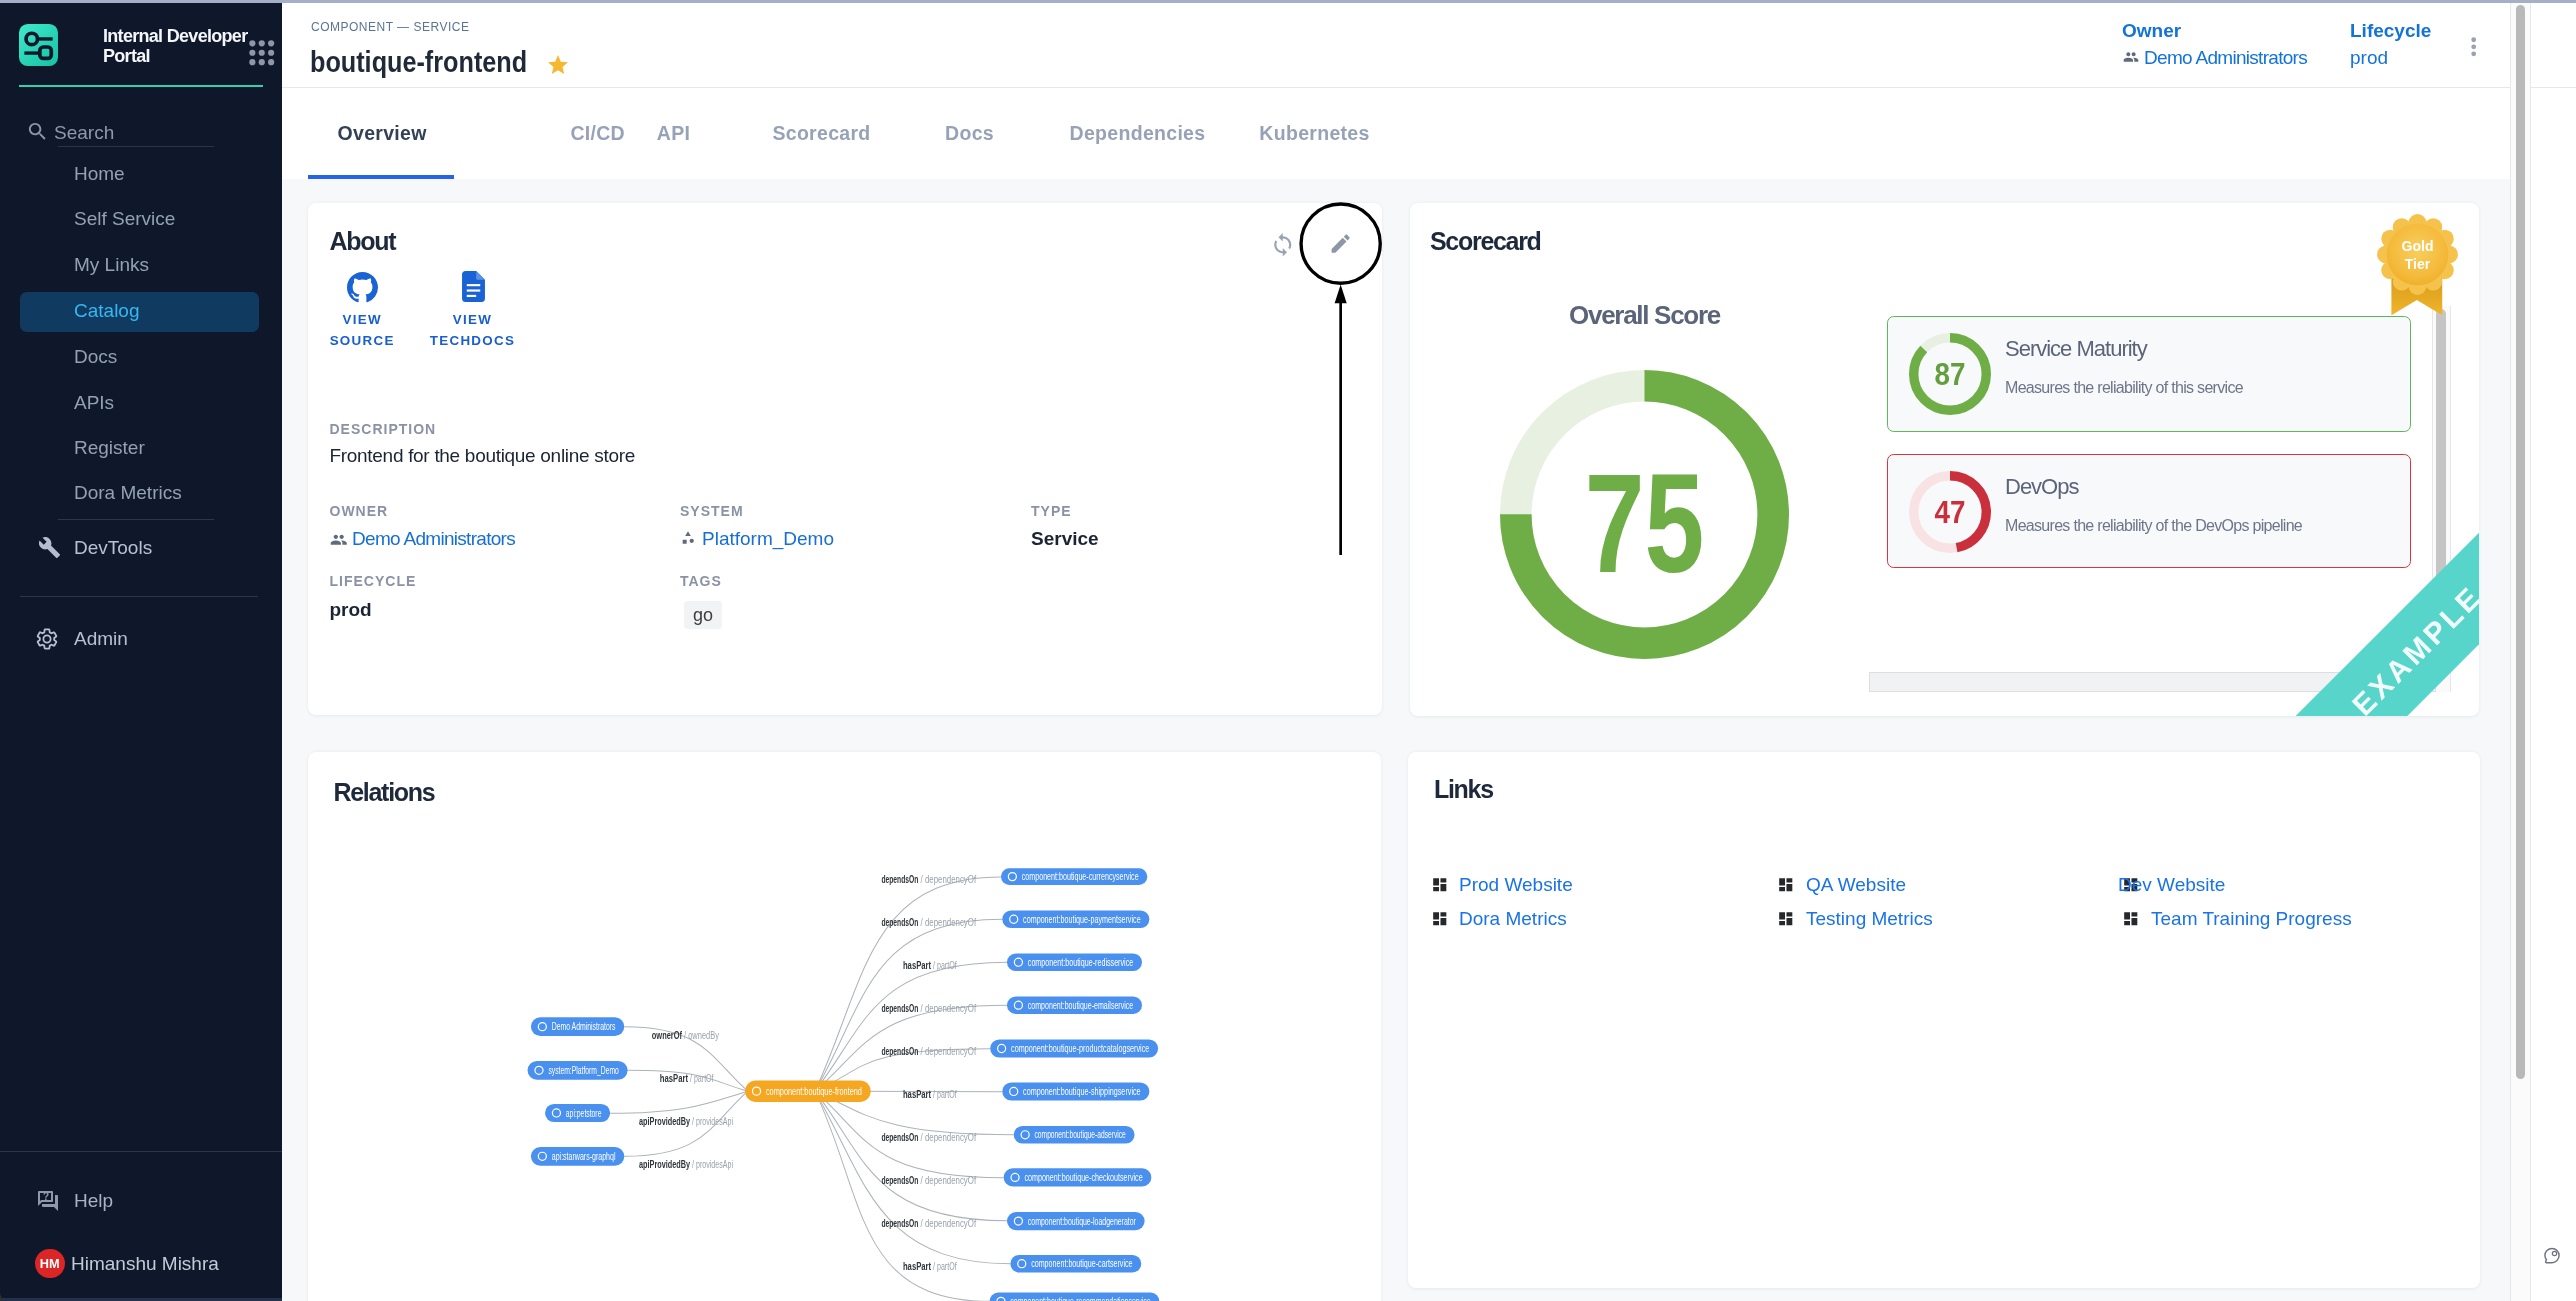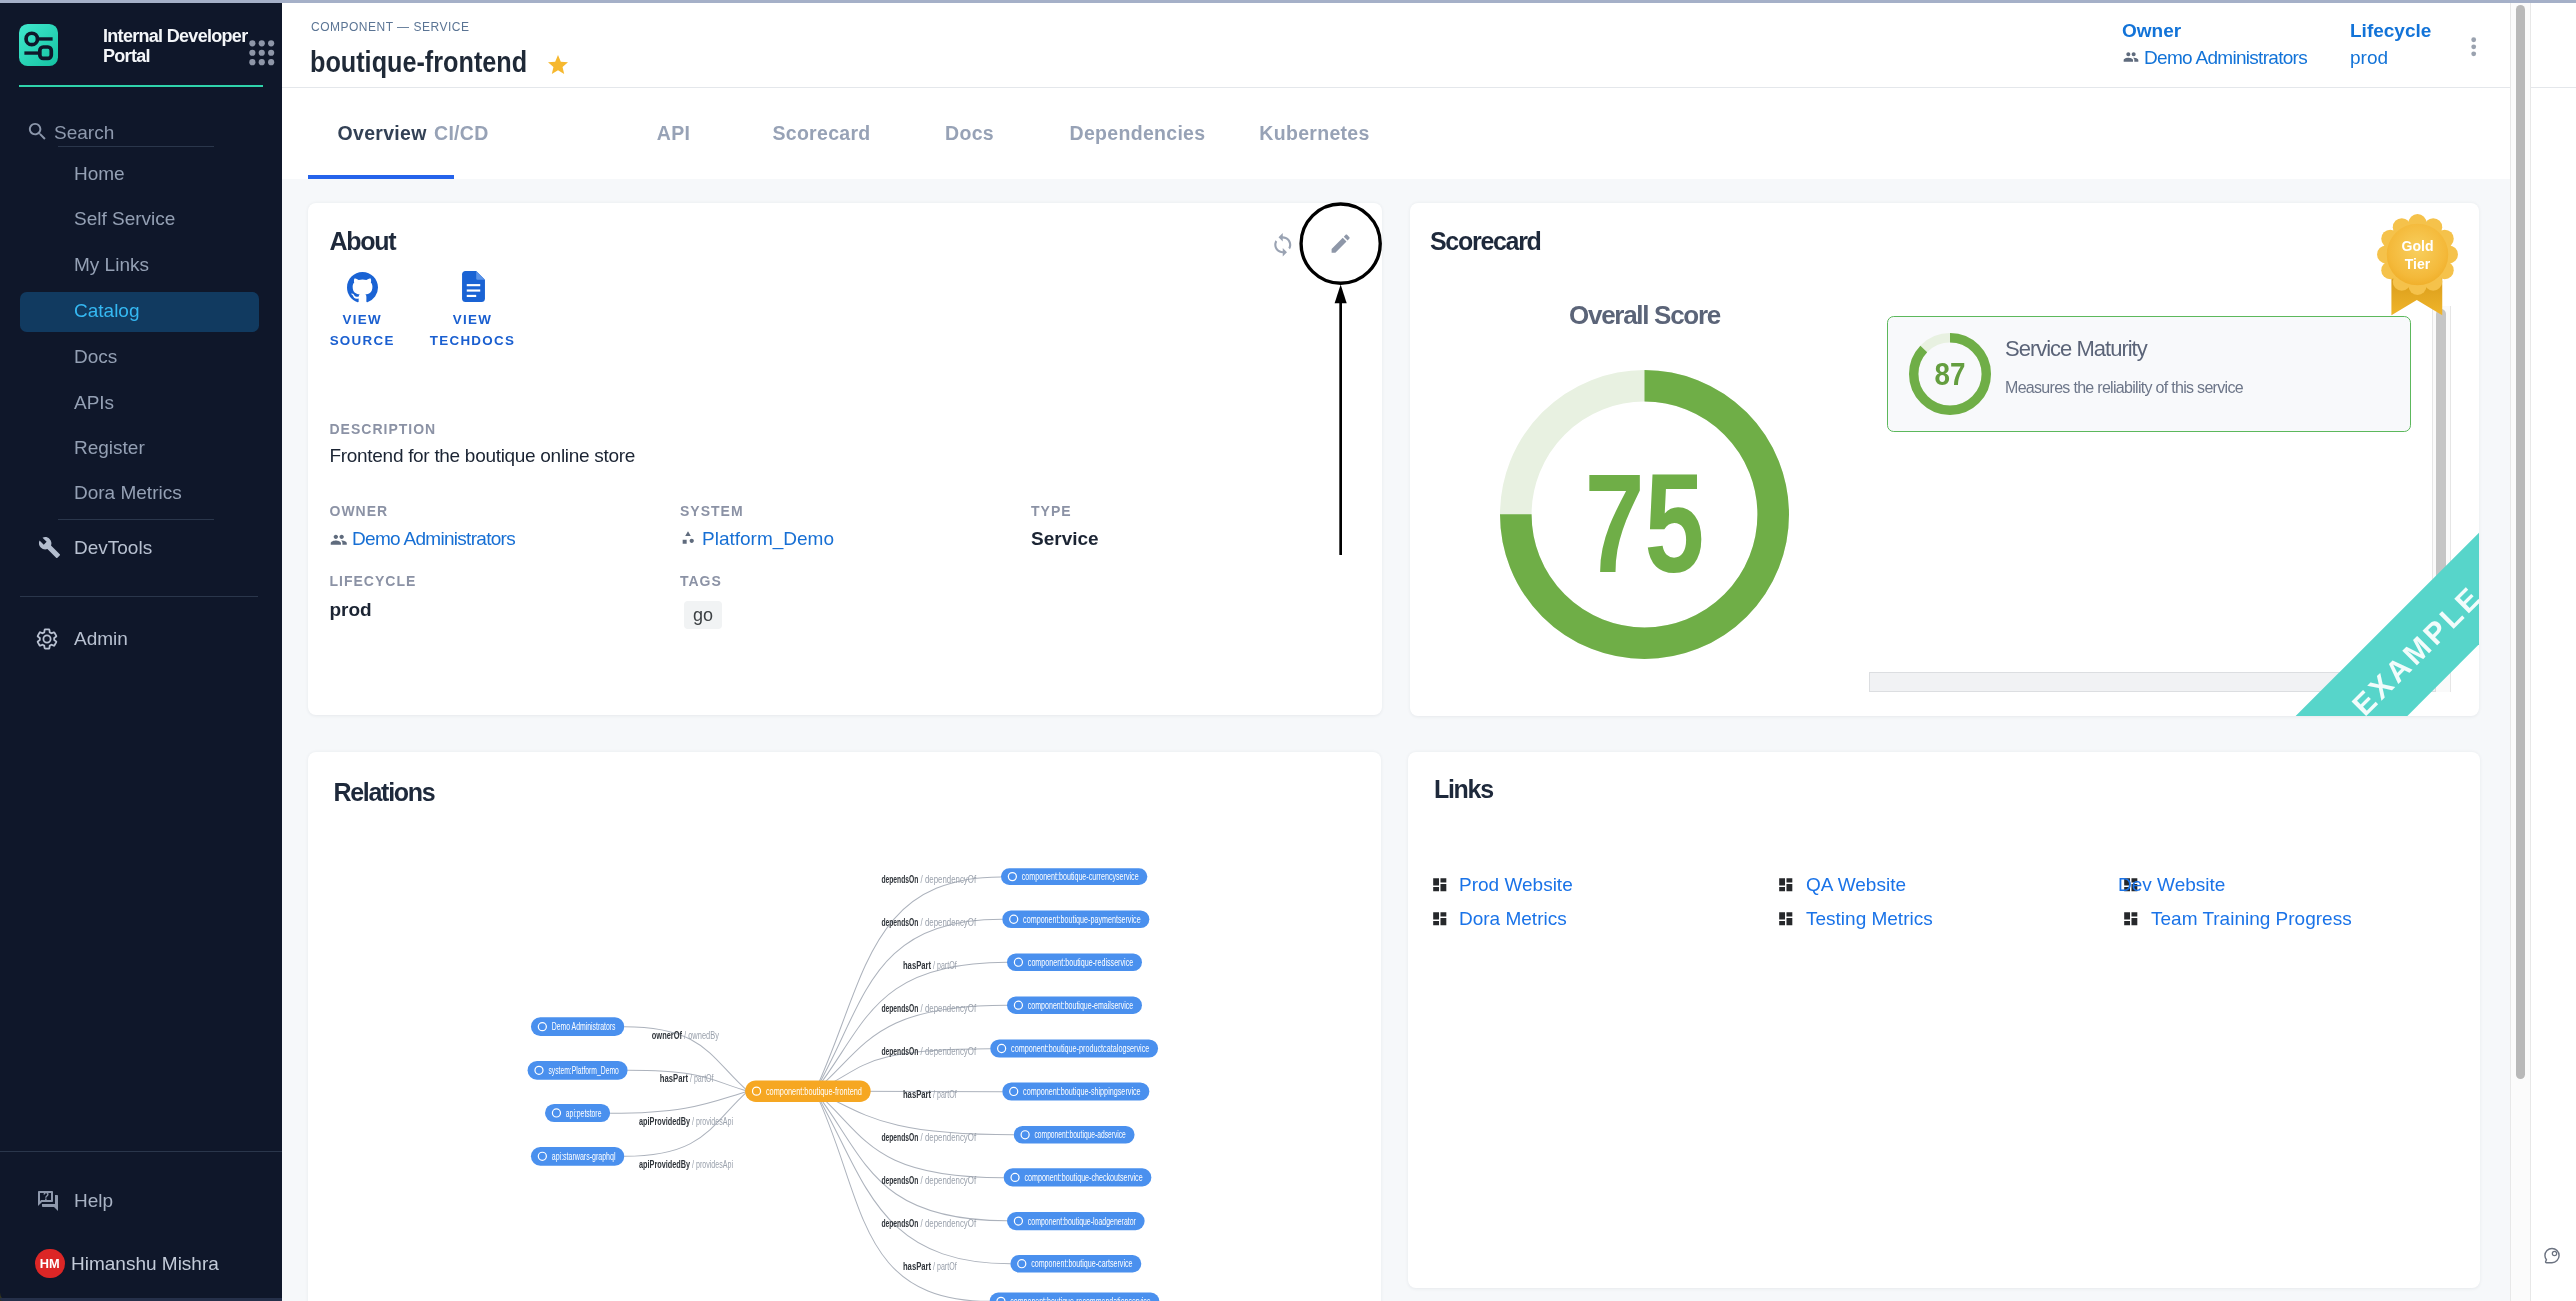--- a/index.html
+++ b/index.html
@@ -98,21 +98,21 @@
   <svg class="abs" style="left:2187px; top:32px;" width="9.4" height="27" viewBox="0 0 14 40">
     <g fill="#9aa2af">
         <circle cx="7" cy="7" r="3.6"></circle>
         <circle cx="7" cy="17.5" r="3.6"></circle>
         <circle cx="7" cy="28" r="3.6"></circle>
       </g>
   </svg>
 </div>
 <div id="tabbar">
   <div class="abs" style="left:-7.4px; top:34px; width:215px; text-align:center; font-size:19.5px; font-weight:bold; letter-spacing:0.3px; color:#334155;">Overview</div>
-  <div class="abs" style="left:152px; top:34px; width:215px; text-align:left; font-size:19.5px; font-weight:bold; letter-spacing:0.3px; color:#97a2b6;">CI/CD</div>
+  <div class="abs" style="left:128px; top:34px; width:215px; text-align:right; font-size:19.5px; font-weight:bold; letter-spacing:0.3px; color:#97a2b6;">CI/CD</div>
   <div class="abs" style="left:284px; top:34px; width:215px; text-align:center; font-size:19.5px; font-weight:bold; letter-spacing:0.3px; color:#97a2b6;">API</div>
   <div class="abs" style="left:432px; top:34px; width:215px; text-align:center; font-size:19.5px; font-weight:bold; letter-spacing:0.3px; color:#97a2b6;">Scorecard</div>
   <div class="abs" style="left:580px; top:34px; width:215px; text-align:center; font-size:19.5px; font-weight:bold; letter-spacing:0.3px; color:#97a2b6;">Docs</div>
   <div class="abs" style="left:748px; top:34px; width:215px; text-align:center; font-size:19.5px; font-weight:bold; letter-spacing:0.3px; color:#97a2b6;">Dependencies</div>
   <div class="abs" style="left:925px; top:34px; width:215px; text-align:center; font-size:19.5px; font-weight:bold; letter-spacing:0.3px; color:#97a2b6;">Kubernetes</div>
   <div class="abs" style="left:26px; top:87px; width:146px; height:4.7px; background:#2563eb;"></div>
 </div>
 <div id="content"></div>
 
 <div class="card" id="about" style="left:308px; top:203px; width:1074px; height:512px;">
@@ -175,20 +175,31 @@
   <div class="abs" style="left:477px; top:113px; width:526px; height:119px; overflow:hidden;">
     <div class="abs" style="left:0px; top:0px; width:524px; height:116px; background:#f8f9fb;
          border:1.3px solid #5cb85c; border-radius:6.7px;"></div>
     <div class="abs" style="left:21.5px; top:17px;"><svg width="82" height="82" viewBox="0 0 122 122">
           <circle cx="61" cy="61" r="54.0" fill="none" stroke="#e8f1e1" stroke-width="14"></circle>
           <circle cx="61" cy="61" r="54.0" fill="none" stroke="#6fae47" stroke-width="14" stroke-dasharray="295.2 339.3" transform="rotate(-90 61 61)"></circle>
           <text x="61" y="78" text-anchor="middle" font-size="46" font-weight="bold" fill="#649e3f" textLength="46" lengthAdjust="spacingAndGlyphs">87</text>
         </svg></div>
     <div class="abs" style="left:118px; top:20px; font-size:22px; letter-spacing:-1px; color:#5b6478;">Service Maturity</div>
     <div class="abs" style="left:118px; top:63px; font-size:16px; letter-spacing:-0.7px; color:#6d7689;">Measures the reliability of this service</div>
+    </div>
+    <div class="abs" style="left:477px; top:251px; width:526px; height:117px; overflow:hidden;">
+    <div class="abs" style="left:0px; top:0px; width:524px; height:114px; background:#f8f9fb;
+         border:1.3px solid #d8353f; border-radius:6.7px;"></div>
+    <div class="abs" style="left:21.5px; top:17px;"><svg width="82" height="82" viewBox="0 0 122 122">
+          <circle cx="61" cy="61" r="54.0" fill="none" stroke="#f8e2e4" stroke-width="14"></circle>
+          <circle cx="61" cy="61" r="54.0" fill="none" stroke="#c9303c" stroke-width="14" stroke-dasharray="159.5 339.3" transform="rotate(-90 61 61)"></circle>
+          <text x="61" y="78" text-anchor="middle" font-size="46" font-weight="bold" fill="#c9303c" textLength="46" lengthAdjust="spacingAndGlyphs">47</text>
+        </svg></div>
+    <div class="abs" style="left:118px; top:20px; font-size:22px; letter-spacing:-1px; color:#5b6478;">DevOps</div>
+    <div class="abs" style="left:118px; top:63px; font-size:16px; letter-spacing:-0.7px; color:#6d7689;">Measures the reliability of the DevOps pipeline</div>
     </div>
   <div class="abs" style="left:1022px; top:103px; width:19px; height:386px; background:#fafafa; border-left:0.7px solid #e6e6e6; border-right:0.7px solid #e6e6e6;"></div>
   <div class="abs" style="left:1026px; top:106px; width:10px; height:357px; background:#c5c5c5; border-radius:5.4px;"></div>
   <div class="abs" style="left:459px; top:469px; width:567px; height:20px; background:#f1f2f4; border:0.7px solid #dcdee1;"></div>
   <div class="abs" style="left:698px; top:408px; width:618px; height:79px; background:#57d5ca;
        transform:rotate(-45deg); text-align:center; line-height:79px; font-size:30px; font-weight:bold;
        color:rgba(255,255,255,0.92); letter-spacing:3.4px;">EXAMPLE</div>
   <svg class="abs" style="left:966px; top:8px; z-index:5;" width="83" height="107" viewBox="0 0 124 160">
     <defs>
       <radialGradient id="gb" cx="50%" cy="42%" r="65%">

